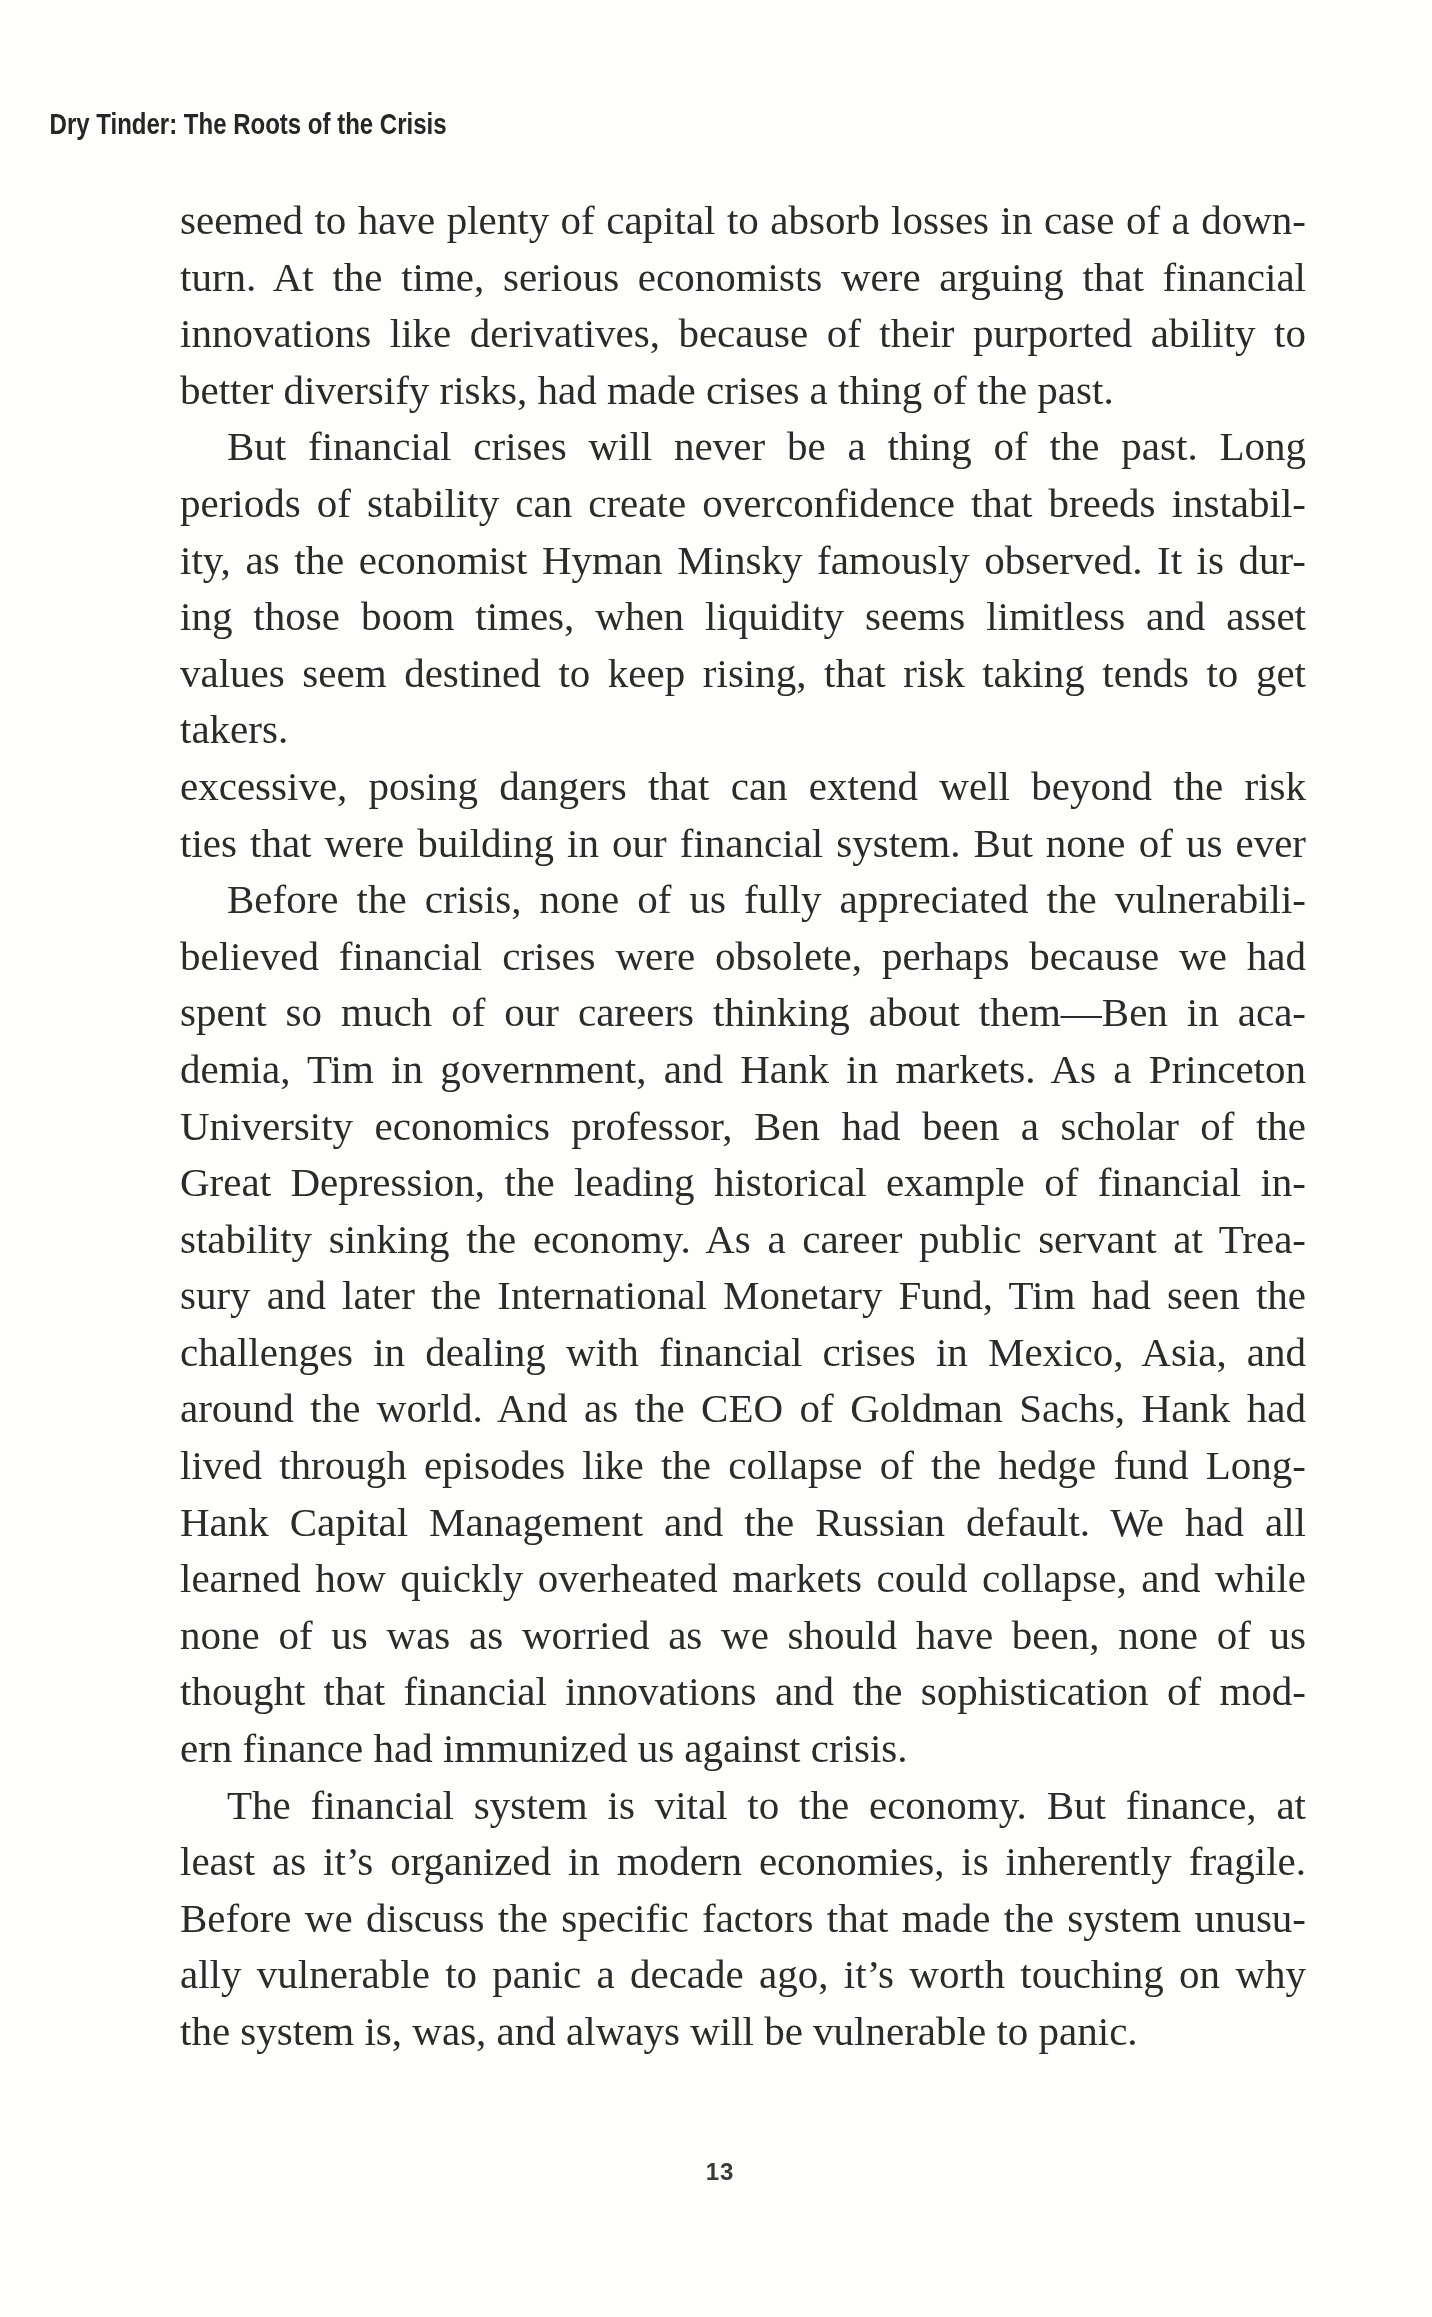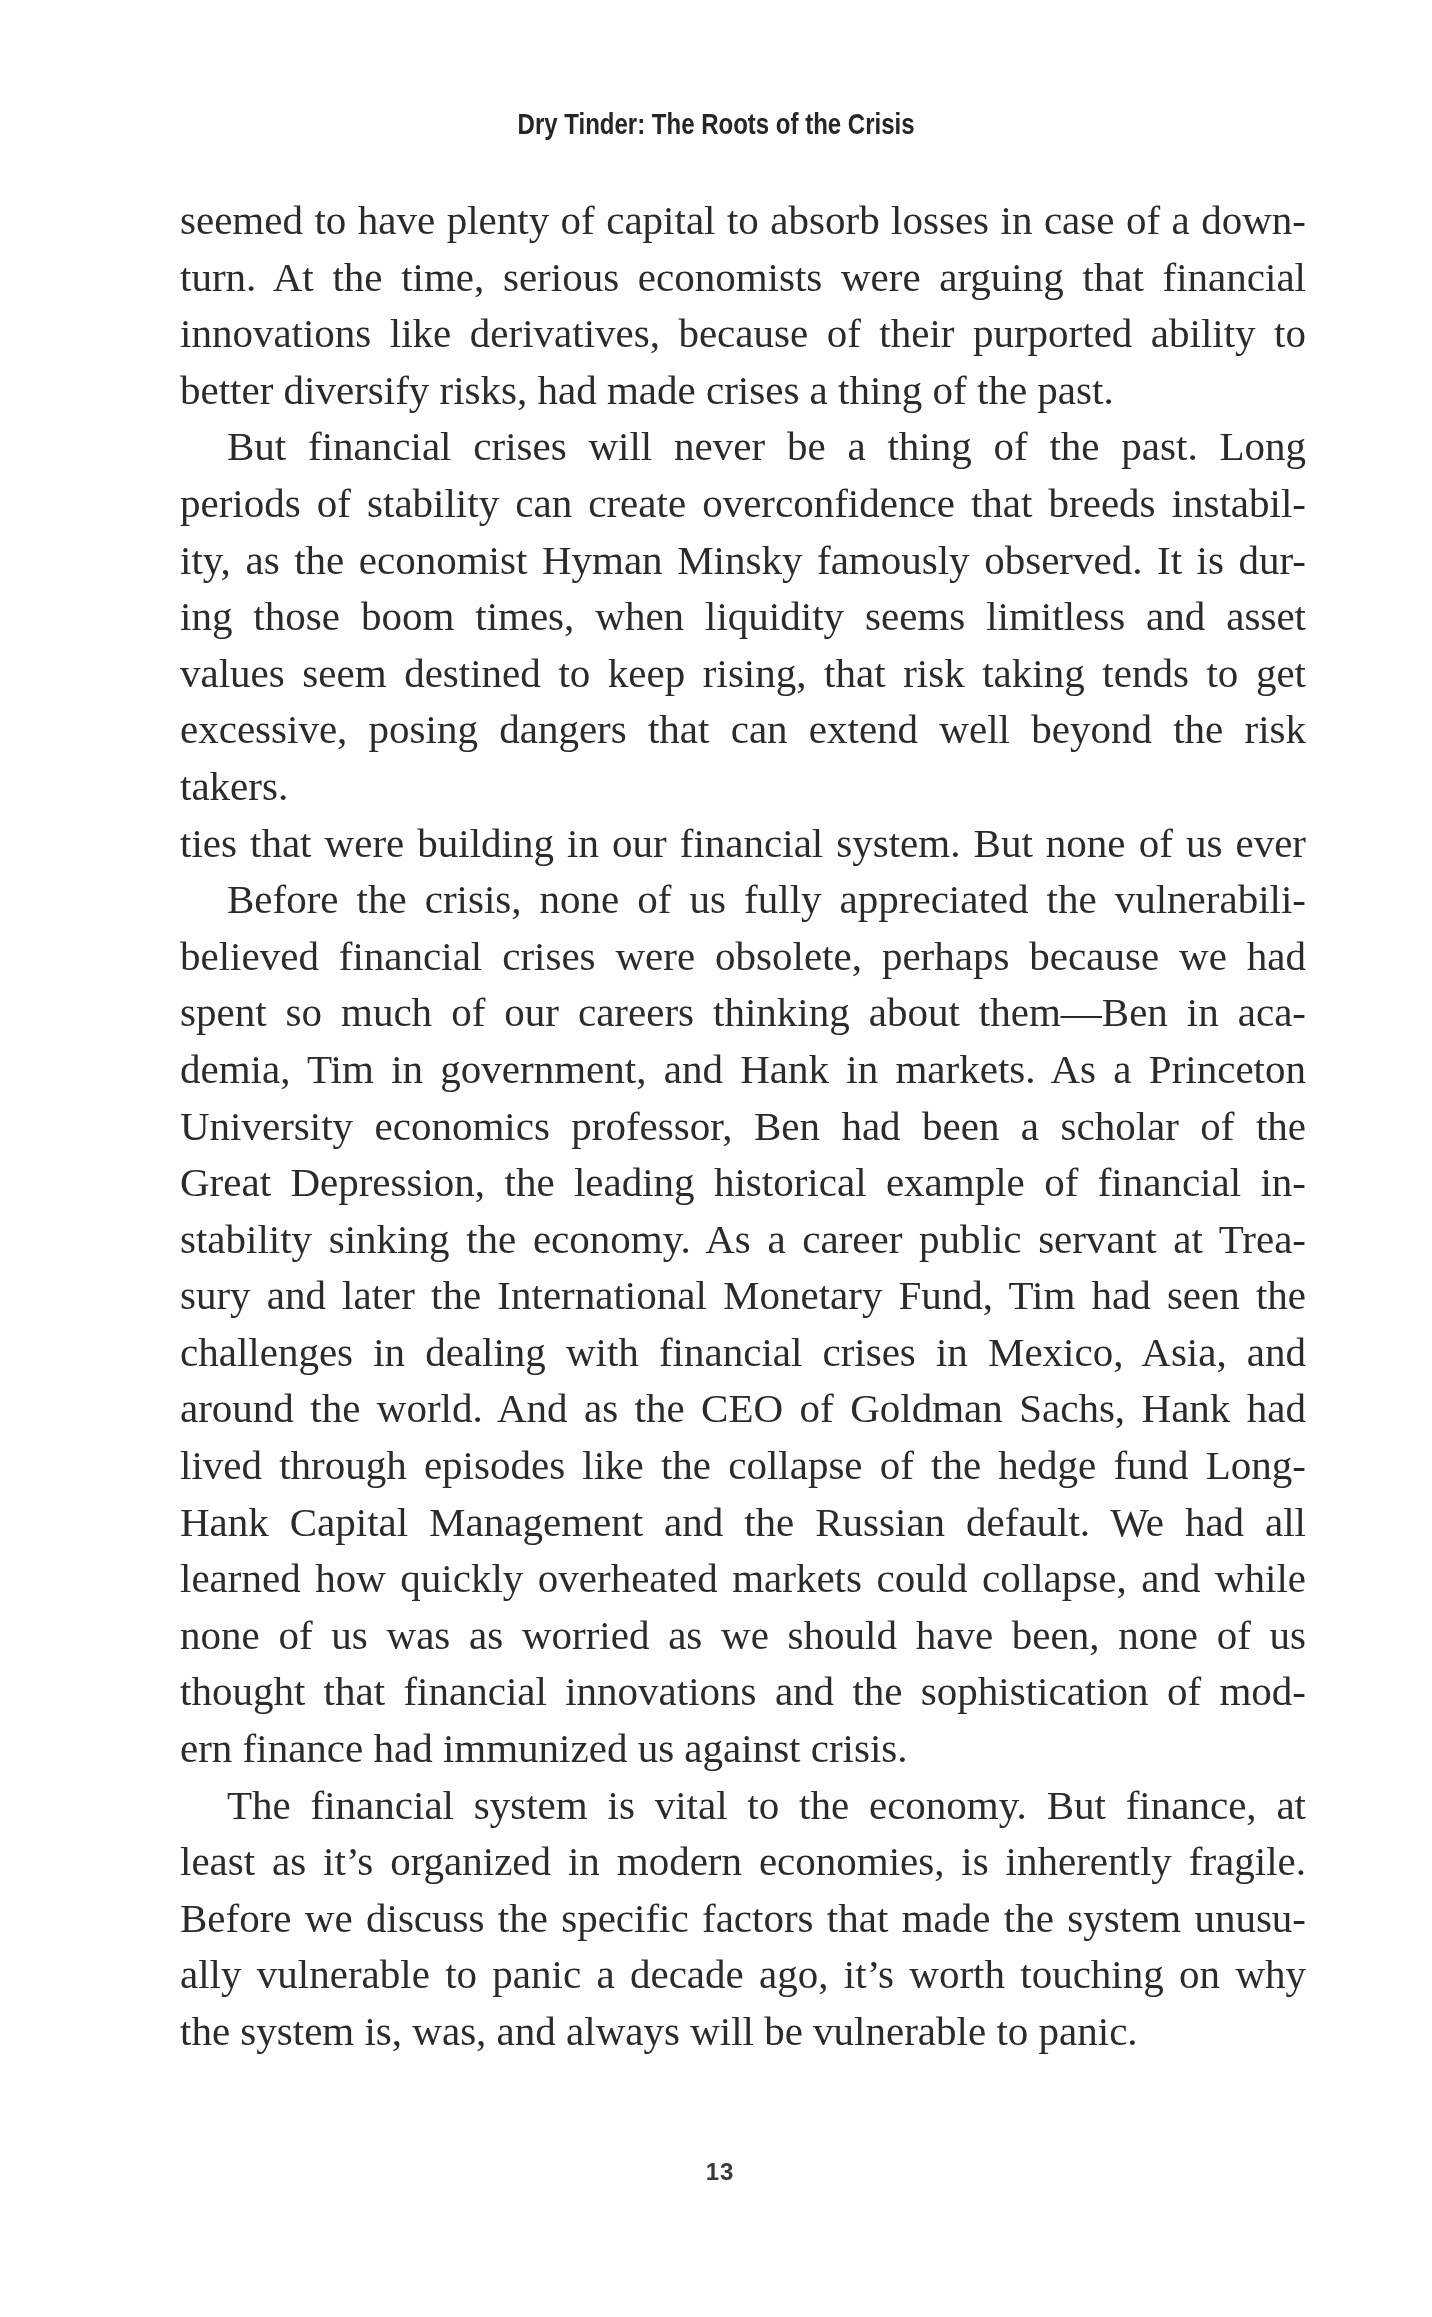--- a/index.html
+++ b/index.html
@@ -18,21 +18,20 @@
     left: 0; top: 0;
     width: 1432px;
     height: 2317px;
     background: #fefefc;
   }
   .running-head {
     position: absolute;
     top: 104px;
     left: 0;
     width: 1432px;
-    text-align: center;
     font-family: "Liberation Sans", sans-serif;
     font-weight: bold;
     font-size: 30px;
     line-height: 40px;
     color: #262626;
   }
   .running-head span {
     display: inline-block;
     transform: scaleX(0.8);
     transform-origin: center;
@@ -115,25 +114,25 @@
         </div>
         <div class="line">
           <span class="inner">ity, as the economist Hyman Minsky famously observed. It is dur-</span>
         </div>
         <div class="line">
           <span class="inner">ing those boom times, when liquidity seems limitless and asset</span>
         </div>
         <div class="line">
           <span class="inner">values seem destined to keep rising, that risk taking tends to get</span>
         </div>
+        <div class="line last">
+          <span class="inner">takers.</span>
+        </div>
         <div class="line">
           <span class="inner">excessive, posing dangers that can extend well beyond the risk</span>
-        </div>
-        <div class="line last">
-          <span class="inner">takers.</span>
         </div>
       </div>
       <div>
         <div class="line">
           <span class="inner">ties that were building in our financial system. But none of us ever</span>
         </div>
         <div class="line indent">
           <span class="inner">Before the crisis, none of us fully appreciated the vulnerabili-</span>
         </div>
         <div class="line">

